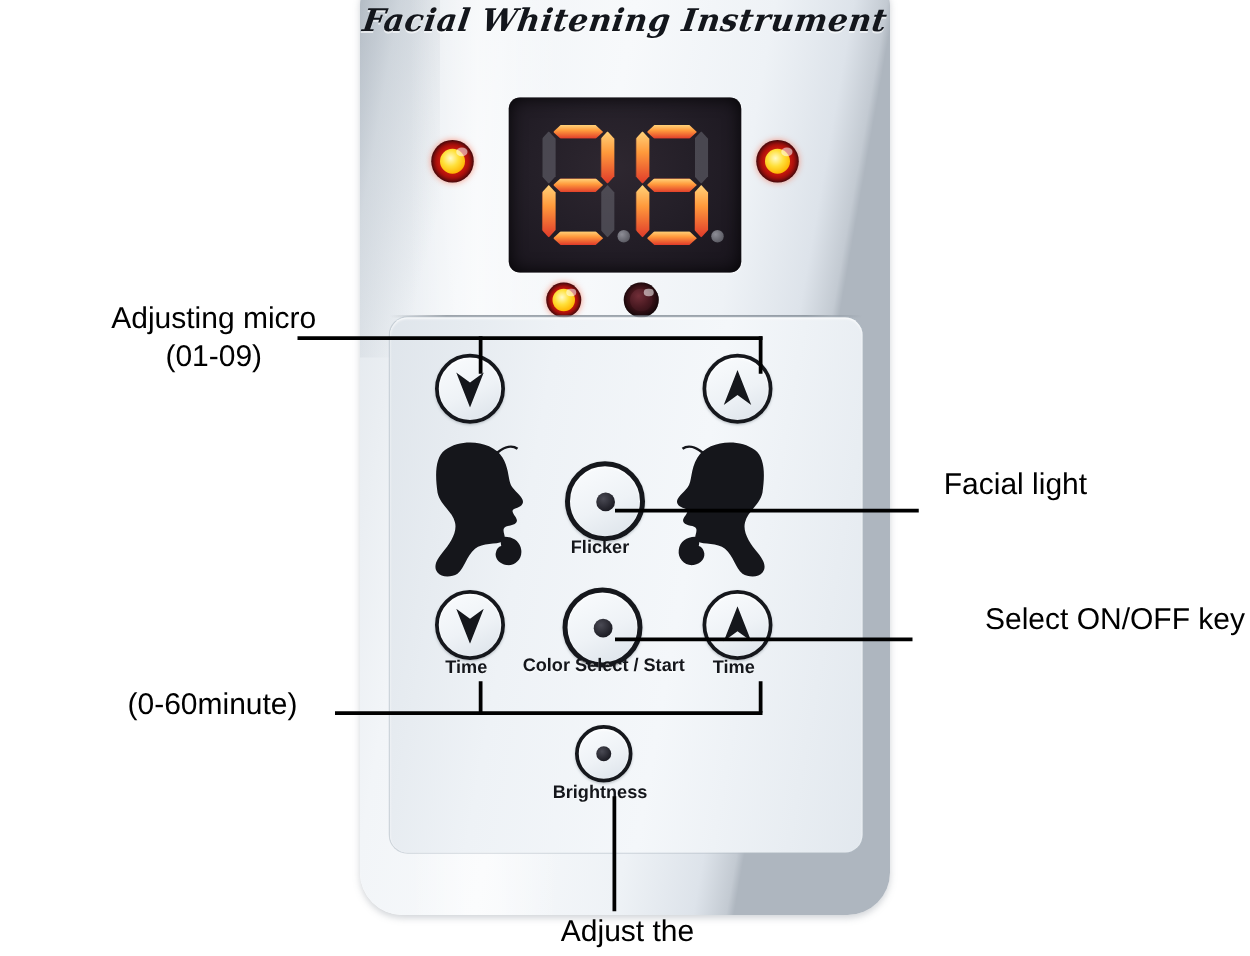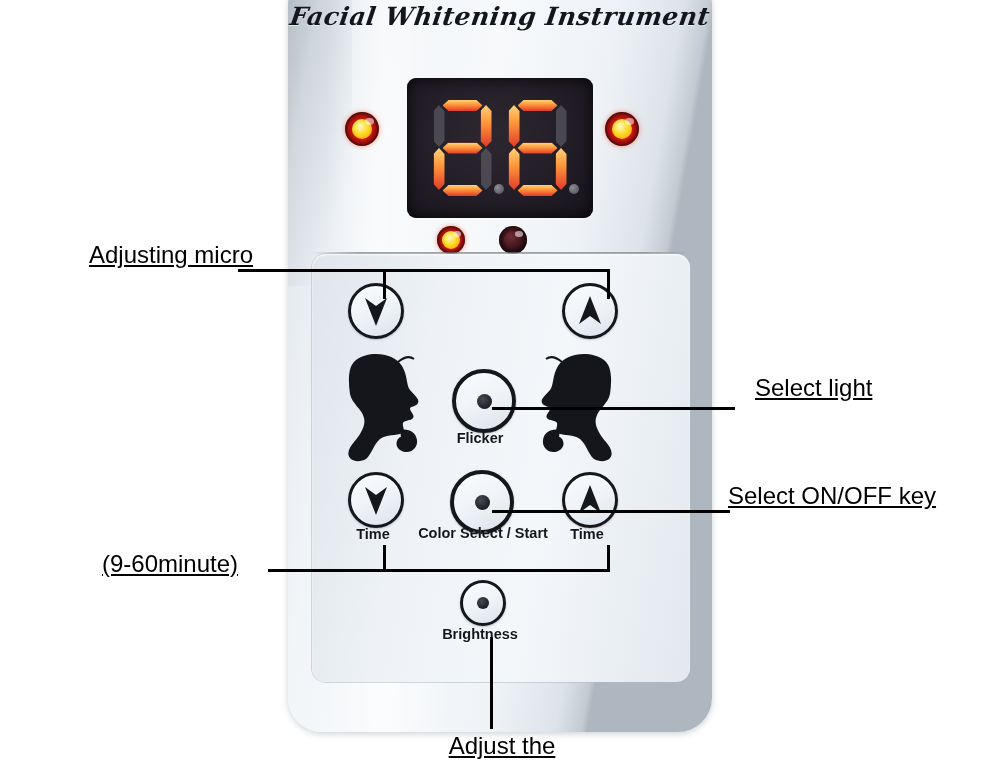--- a/index.html
+++ b/index.html
@@ -177,27 +177,26 @@
   #face-right{transform:scaleX(-1);}
 
   
   .ann{
     position:absolute;
     font-family:"Liberation Sans", sans-serif;
     font-size:24px;
     color:#000;
     line-height:1.30;
     white-space:nowrap;
-    text-decoration:underline;
   }
   .ann .b{font-weight:bold;}
   #ann-micro{left:46px;  top:239px; width:250px; text-align:center;}
   #ann-time {left:36px;  top:548px; width:268px; text-align:center;}
   #ann-flash{left:733px; top:372px; width:240px; text-align:left;}
-  #ann-onoff{left:728px; top:480px; width:268px; text-align:left;}
+  #ann-onoff{left:728px; top:480px; width:268px; text-align:right;}
   #ann-bottom{left:382px;top:730px; width:240px; text-align:center;}
 
   
   .ln{position:absolute;background:#000;}
   .ln-h{height:3px;}
   .ln-v{width:3px;}
 </style>
 </head>
 <body>
 
@@ -329,28 +328,29 @@
   <div class="ln ln-h" style="left:492px;top:510px;width:238px;"></div>
 
   <div class="ln ln-h" style="left:268px;top:569px;width:342px;"></div>
   <div class="ln ln-v" style="left:383px;top:545px;height:25px;"></div>
   <div class="ln ln-v" style="left:607px;top:545px;height:25px;"></div>
 
   <div class="ln ln-v" style="left:490px;top:637px;height:92px;"></div>
 
   <div class="ann" id="ann-micro">
     <div>Adjusting micro</div>
+    <div>(01-09)</div>
   </div>
 
   <div class="ann" id="ann-time">
-    <div>(9-60minute)</div>
+    <div>(0-60minute)</div>
   </div>
 
   <div class="ann" id="ann-flash">
-    <div style="padding-left:22px;">Select light</div>
+    <div style="padding-left:22px;">Facial light</div>
   </div>
 
   <div class="ann" id="ann-onoff">
     <div>Select ON/OFF key</div>
   </div>
 
   <div class="ann" id="ann-bottom">
     <div>Adjust the</div>
   </div>
 

